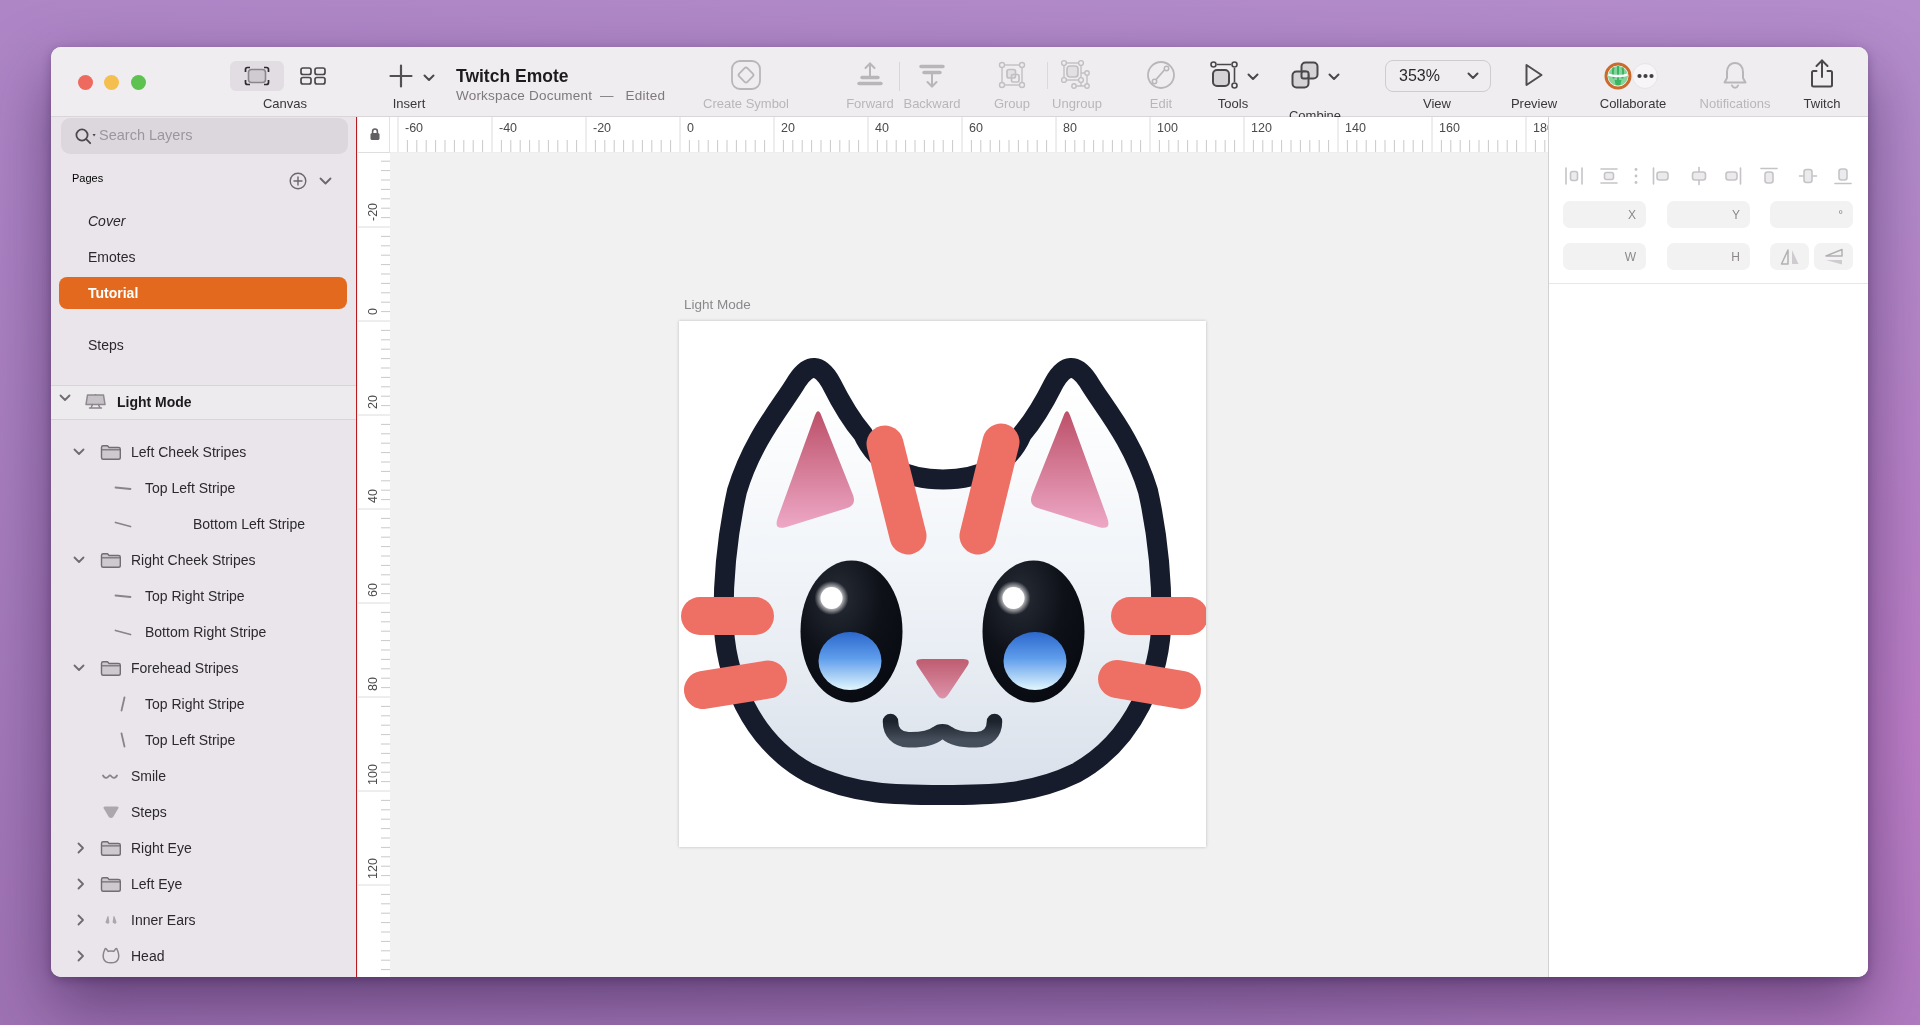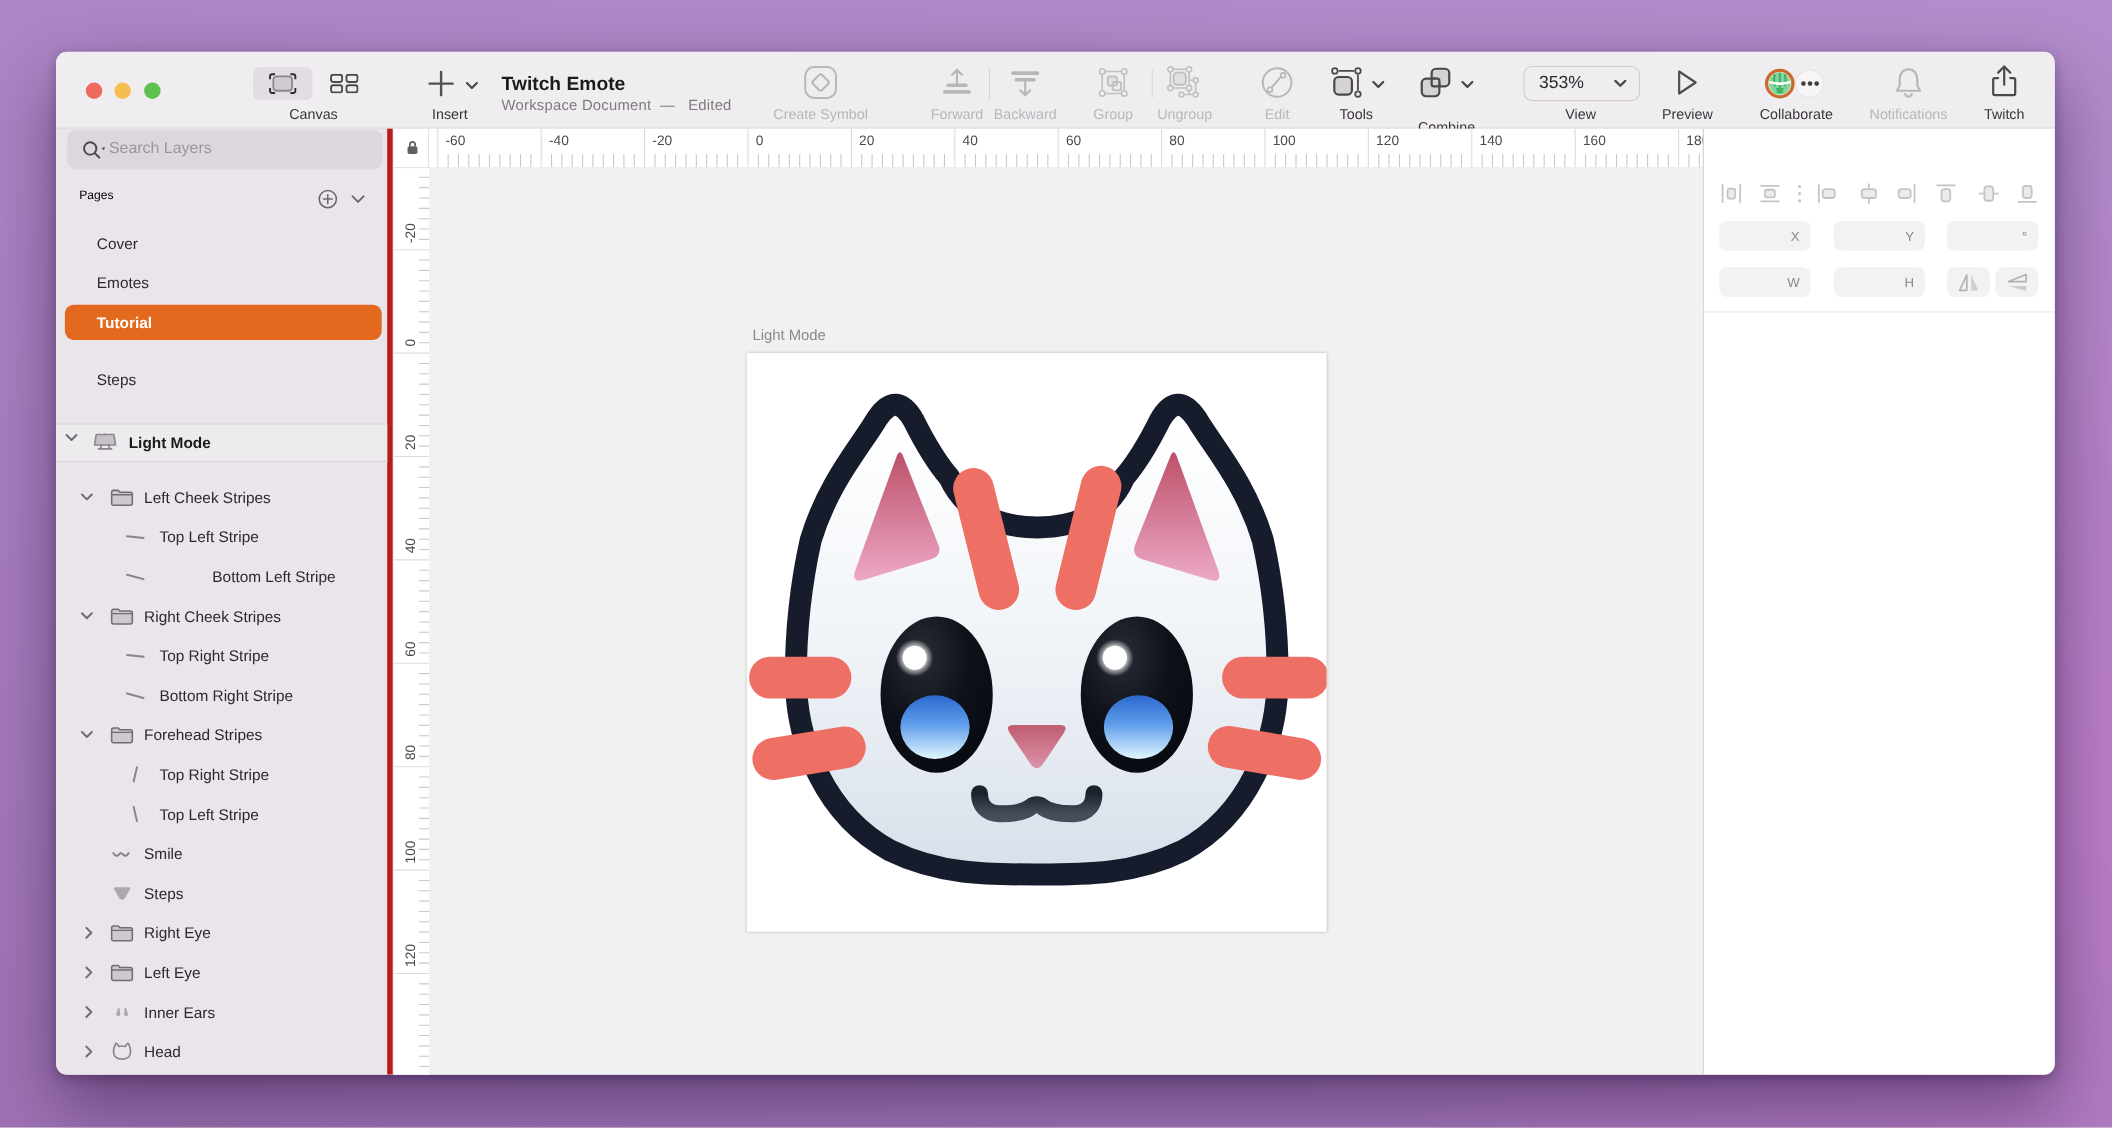--- a/index.html
+++ b/index.html
@@ -17,21 +17,21 @@
   }
   .abs { position:absolute; }
   
   .toolbar { position:absolute; left:0; top:0; width:100%; height:70px; background:#f0edf1; border-bottom:1px solid #d9d5d9; }
   .tl { position:absolute; top:28px; width:15px; height:15px; border-radius:50%; }
   .tb-label { position:absolute; top:49px; font-size:13px; color:#39363a; text-align:center; transform:translateX(-50%); white-space:nowrap; }
   .tb-label.dis { color:#b9b6ba; }
   .tb-ico { position:absolute; transform:translate(-50%,-50%); }
   .chev { position:absolute; transform:translate(-50%,-50%); }
   
-  .sidebar { position:absolute; left:0; top:70px; width:306px; bottom:0; background:#e9e5ea; border-right:5px solid #b91c1c; }
+  .sidebar { position:absolute; left:0; top:70px; width:306px; bottom:0; background:#e9e5ea; border-right:1px solid #b91c1c; }
   .search { position:absolute; left:10px; top:1px; width:287px; height:36px; border-radius:9px; background:#dcd7dd; }
   .search .ph { position:absolute; left:38px; top:9px; font-size:14.5px; color:#9a96a0; }
   .rowtext { font-size:14px; color:#2c292e; }
   
   .canvas { position:absolute; left:339px; top:106px; width:1158px; bottom:0; background:#f1f1f2; overflow:hidden; }
   .hruler { position:absolute; left:339px; top:70px; width:1158px; height:35px; background:#fff; border-bottom:1px solid #dedede; }
   .vruler { position:absolute; left:307px; top:106px; width:32px; bottom:0; background:#fff; }
   .rcorner { position:absolute; left:307px; top:70px; width:32px; height:36px; background:#fff; border-right:1px solid #e2e2e2; border-bottom:1px solid #dedede; }
   .artboard { position:absolute; left:289px; top:168px; width:527px; height:526px; background:#fff; box-shadow:0 0 3px rgba(0,0,0,.22); }
   .ab-label { position:absolute; left:294px; top:144px; font-size:13.5px; color:#8b888c; }
@@ -229,21 +229,21 @@
         <div class="ph">Search Layers</div>
       </div>
       <div class="abs" style="left:21px; top:55px; font-size:11px; color:#000000;">Pages</div>
       <svg class="abs" style="left:238px; top:55px;" width="18" height="18" viewBox="0 0 18 18">
         <circle cx="9" cy="9" r="7.8" fill="none" stroke="#6b676d" stroke-width="1.4"></circle>
         <path d="M9 5 V13 M5 9 H13" stroke="#6b676d" stroke-width="1.4" stroke-linecap="round"></path>
       </svg>
       <svg class="abs" style="left:268px; top:60px;" width="13" height="9" viewBox="0 0 13 9">
         <path d="M1.5 1.5 L6.5 6.5 L11.5 1.5" fill="none" stroke="#6b676d" stroke-width="1.8" stroke-linecap="round" stroke-linejoin="round"></path>
       </svg>
-      <div class="abs rowtext" style="left:37px; top:96px;">Cover</div>
+      <div class="abs rowtext" style="left:37px; top:96px;font-style:italic;">Cover</div>
       <div class="abs rowtext" style="left:37px; top:132px;">Emotes</div>
       <div class="abs" style="left:8px; top:159.5px; width:288px; height:32.5px; border-radius:8px; background:#e2691d;"></div>
       <div class="abs" style="left:37px; top:168px; font-size:14px; font-weight:bold; color:#fff;">Tutorial</div>
       <div class="abs rowtext" style="left:37px; top:220px;text-align:right;">Steps</div>
       <div class="abs" style="left:0; top:267.5px; width:100%; height:35px; background:#edebee; border-top:1px solid #d8d4d9; border-bottom:1px solid #d8d4d9;"></div>
       <svg class="abs" style="left:7.5px; top:276.5px;" width="12" height="9" viewBox="0 0 12 9">
         <path d="M1.5 1.5 L6 6 L10.5 1.5" fill="none" stroke="#6f6b70" stroke-width="1.8" stroke-linecap="round" stroke-linejoin="round"></path>
       </svg>
       <svg class="abs" style="left:33px; top:276px;" width="23" height="19" viewBox="0 0 23 19">
         <path d="M3.5 2 H19.5 L21 11.5 H2 Z" fill="#c6c2c7" stroke="#8d898e" stroke-width="1.5" stroke-linejoin="round"></path>

